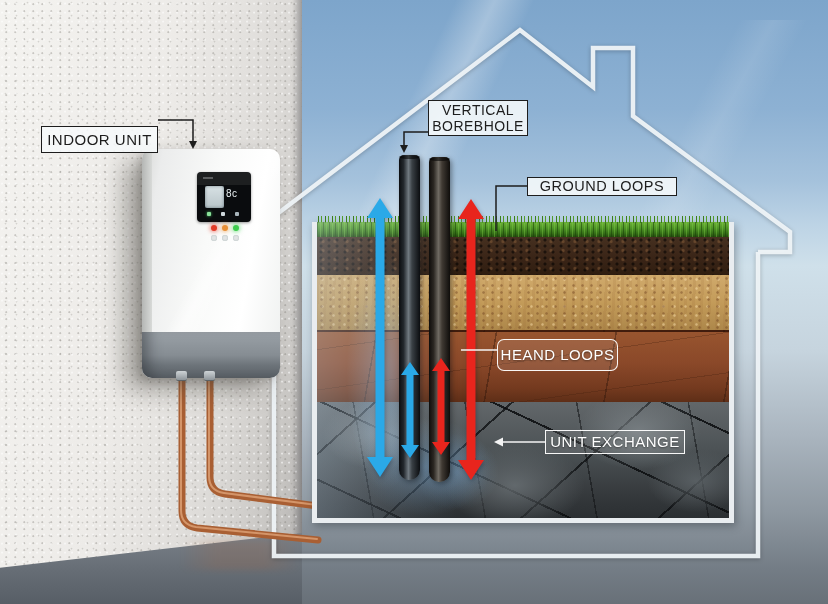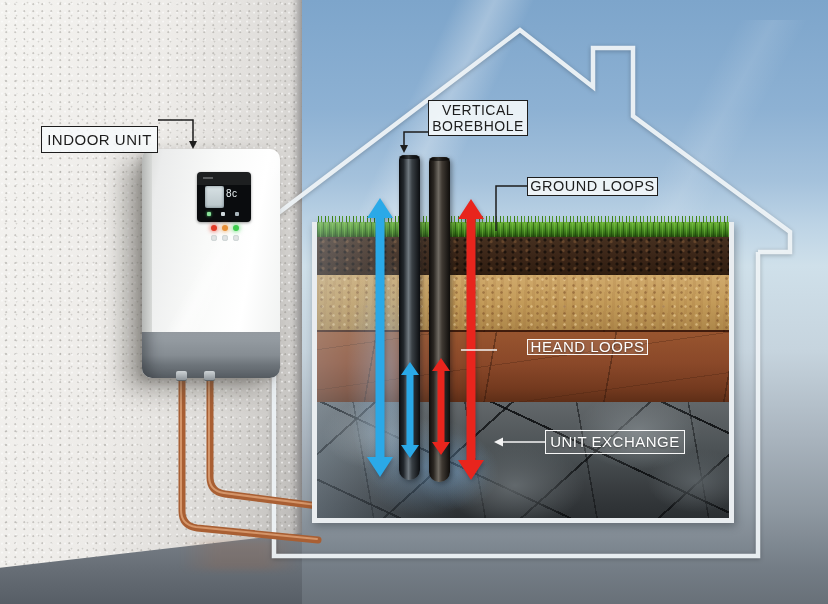--- a/index.html
+++ b/index.html
@@ -126,22 +126,22 @@
   .fit1{left:176px;} .fit2{left:204px;}
 
   
   .callout{display:flex;align-items:center;justify-content:center;text-align:center;
     letter-spacing:.5px;line-height:1.15;}
   .callout-dark{background:rgba(246,249,251,.88);border:1.5px solid #1d1d1d;color:#1d1d1d;}
   .callout-light{background:rgba(255,255,255,.10);border:1.5px solid rgba(255,255,255,.95);color:#fff;
     text-shadow:0 1px 2px rgba(0,0,0,.45);}
   .lbl-indoor{left:41px;top:110px;width:117px;height:27px;font-size:15px;margin-top:16px;}
   .lbl-borehole{left:428px;top:100px;width:100px;height:36px;font-size:14px;}
-  .lbl-ground{left:527px;top:177px;width:131px;height:19px;font-size:14.5px;}
-  .lbl-heand{left:527px;top:339px;width:121px;height:16px;font-size:15px;}
+  .lbl-ground{left:527px;top:177px;width:150px;height:19px;font-size:14.5px;}
+  .lbl-heand{left:497px;top:339px;width:121px;height:32px;font-size:15px;border-radius:7px;}
   .lbl-heat{left:545px;top:430px;width:140px;height:24px;font-size:15px;}
   .caption{left:336px;top:565px;width:200px;text-align:center;
     font-size:16px;letter-spacing:.8px;color:#2c3036;}
 
   .conn-dark{stroke:#1d1d1d;stroke-width:1.5;fill:none;}
   .conn-light{stroke:#f4f4f4;stroke-width:1.5;fill:none;}
   .arrow-cold{fill:var(--cold_arrow,#2aa9e8);}
   .arrow-hot{fill:var(--hot_arrow,#e8251d);}
 </style>
 </head>

